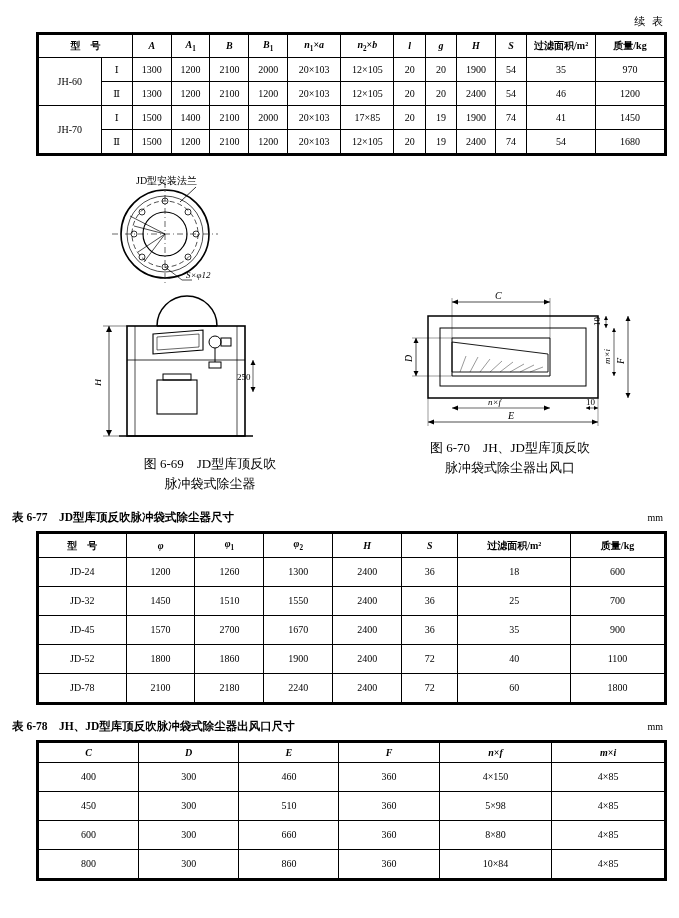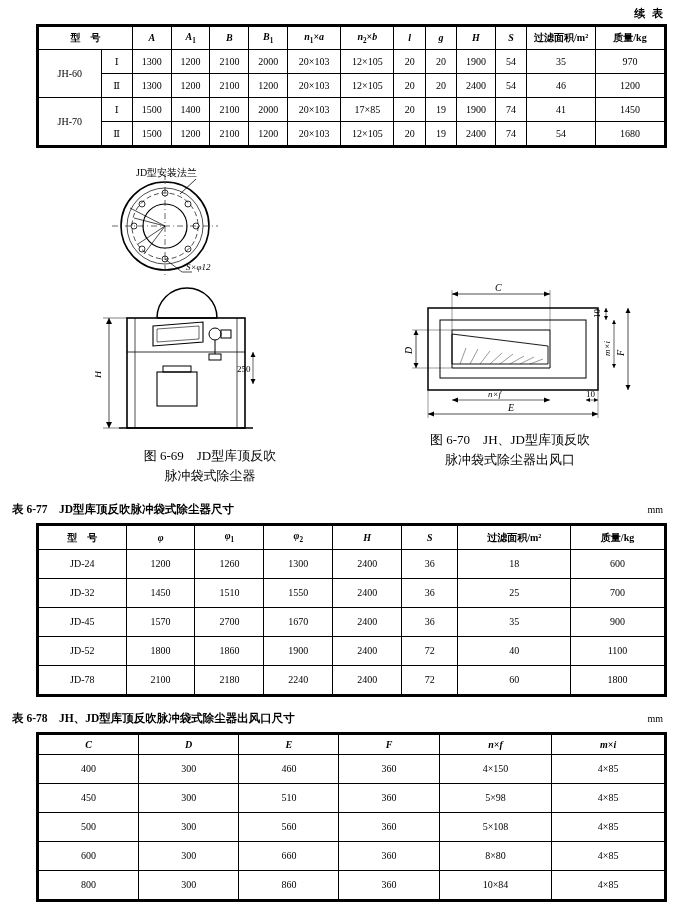--- a/index.html
+++ b/index.html
@@ -46,23 +46,23 @@
     margin-left: 24px;
   }
   .outer-frame table.dtable {
     border: none;
   }
 
   
   .cont-label {
     text-align: right;
     font-size: 11px;
-    font-weight: bold;
+    font-weight: normal;
     letter-spacing: 2px;
-    padding: 6px 14px 3px 0;
+    padding: 14px 14px 3px 0;
   }
 
   
   .tbl-wrap {
     margin: 0 12px;
   }
   .tbl-title {
     font-size: 11.5px;
     font-weight: bold;
     margin: 14px 0 6px 0;
@@ -477,28 +477,20 @@
           </tr>
           <tr style="height:29px">
             <td>450</td>
             <td>300</td>
             <td>510</td>
             <td>360</td>
             <td>5×98</td>
             <td>4×85</td>
           </tr>
           <tr style="height:29px">
-            <td>500</td>
-            <td>300</td>
-            <td>560</td>
-            <td>360</td>
-            <td>5×108</td>
-            <td>4×85</td>
-          </tr>
-          <tr style="height:29px">
             <td>600</td>
             <td>300</td>
             <td>660</td>
             <td>360</td>
             <td>8×80</td>
             <td>4×85</td>
           </tr>
           <tr style="height:29px">
             <td>800</td>
             <td>300</td>

